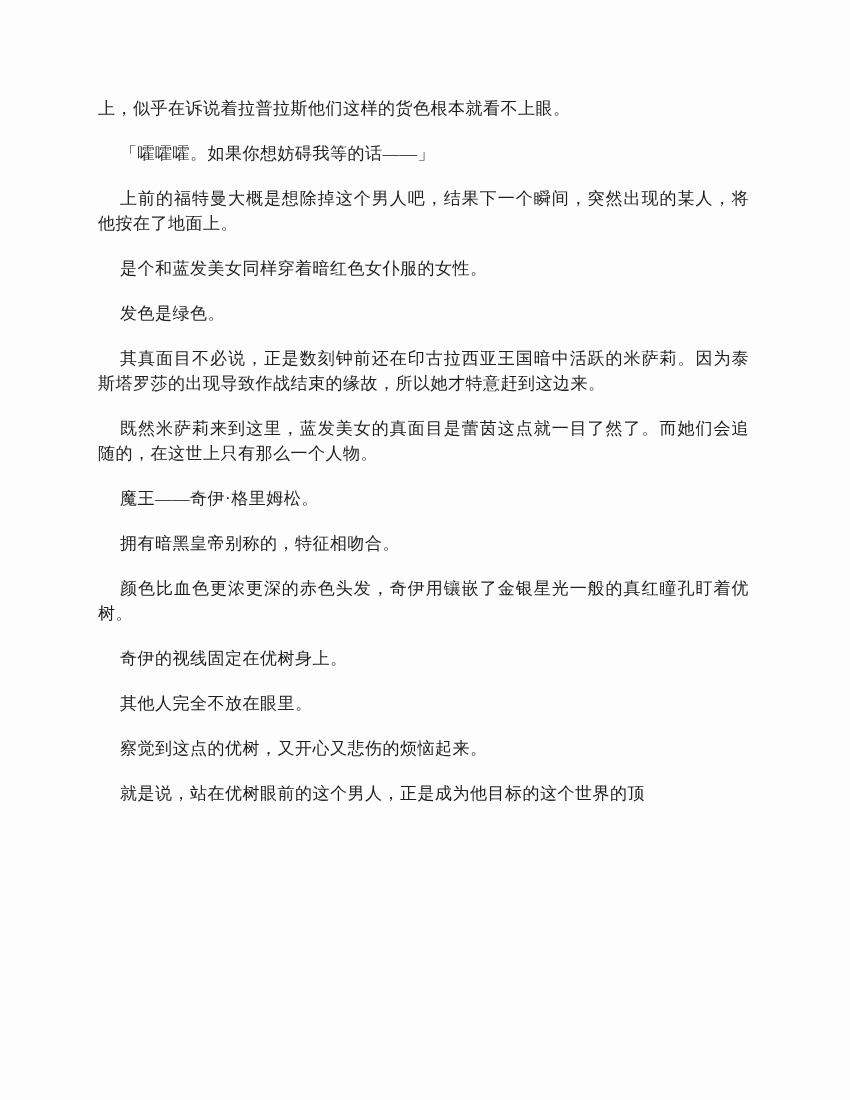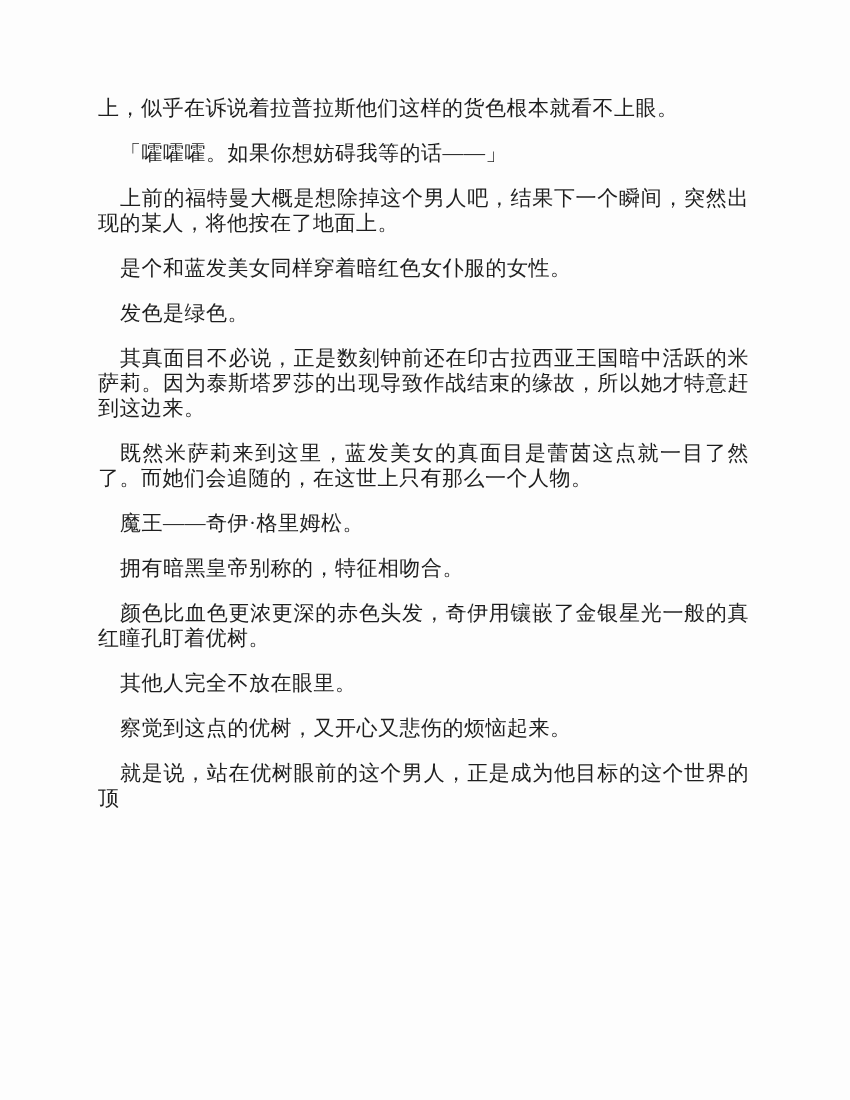--- a/index.html
+++ b/index.html
@@ -12,21 +12,21 @@
     height: 1100px;
     overflow: hidden;
   }
   .page {
     box-sizing: border-box;
     width: 850px;
     height: 1100px;
     padding: 96px 101px 0 98px;
     background: #fdfdfd;
     font-family: "Liberation Serif", "DejaVu Serif", serif;
-    font-size: 21px;
+    font-size: 17px;
     line-height: 25px;
     color: #1e1e1e;
     text-align: justify;
     letter-spacing: 0.5px;
   }
   .para {
     margin: 0 0 20px 0;
     text-indent: 22px;
   }
   .para.continuation {
@@ -40,16 +40,17 @@
   <p class="para continuation">上，似乎在诉说着拉普拉斯他们这样的货色根本就看不上眼。</p>
   <p class="para">「嚯嚯嚯。如果你想妨碍我等的话——」</p>
   <p class="para">上前的福特曼大概是想除掉这个男人吧，结果下一个瞬间，突然出现的某人，将他按在了地面上。</p>
   <p class="para">是个和蓝发美女同样穿着暗红色女仆服的女性。</p>
   <p class="para">发色是绿色。</p>
   <p class="para">其真面目不必说，正是数刻钟前还在印古拉西亚王国暗中活跃的米萨莉。因为泰斯塔罗莎的出现导致作战结束的缘故，所以她才特意赶到这边来。</p>
   <p class="para">既然米萨莉来到这里，蓝发美女的真面目是蕾茵这点就一目了然了。而她们会追随的，在这世上只有那么一个人物。</p>
   <p class="para">魔王——奇伊·格里姆松。</p>
   <p class="para">拥有暗黑皇帝别称的，特征相吻合。</p>
   <p class="para">颜色比血色更浓更深的赤色头发，奇伊用镶嵌了金银星光一般的真红瞳孔盯着优树。</p>
+  <p class="para">奇伊的视线固定在优树身上。</p>
   <p class="para">其他人完全不放在眼里。</p>
   <p class="para">察觉到这点的优树，又开心又悲伤的烦恼起来。</p>
   <p class="para">就是说，站在优树眼前的这个男人，正是成为他目标的这个世界的顶</p>
 </div>
 
 </body></html>

